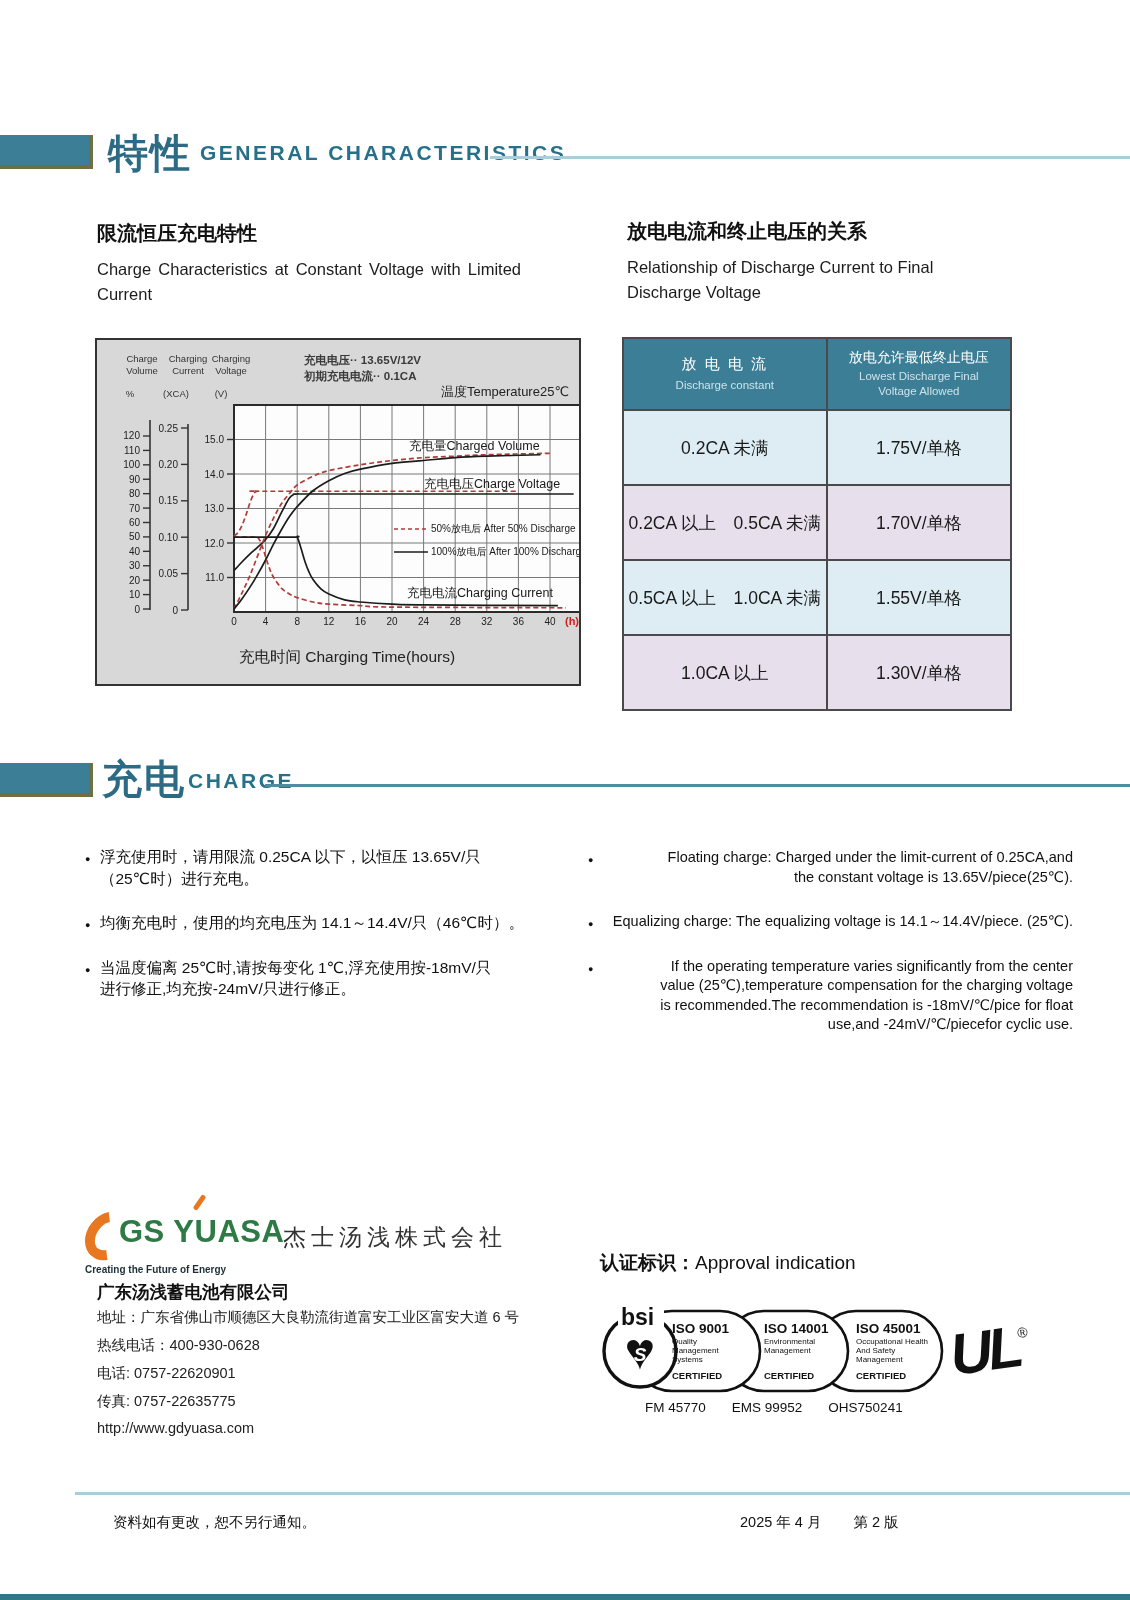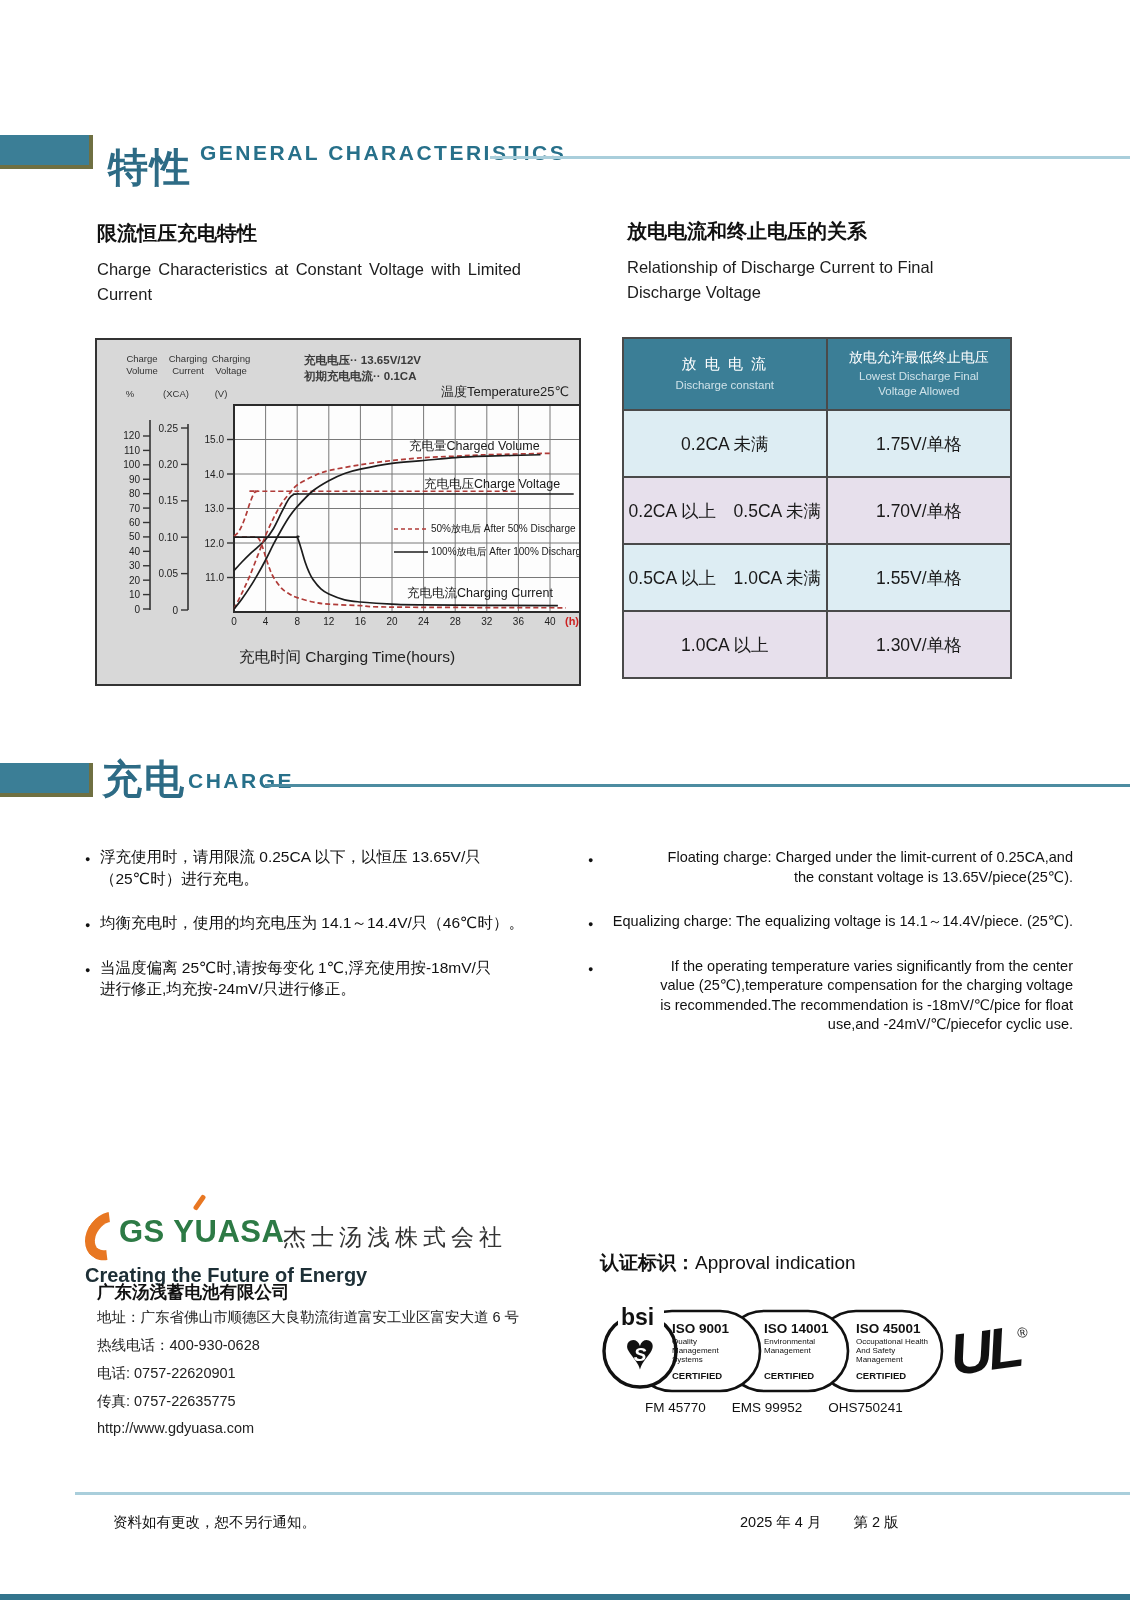--- a/index.html
+++ b/index.html
@@ -30,21 +30,21 @@
 .ch-temp{font-size:13px;fill:#222;}
 .ch-label{font-size:12.5px;fill:#1a1a1a;}
 .ch-leg{font-size:10px;fill:#1a1a1a;}
 .ch-title{font-size:15.5px;fill:#222;}
 .ch-h{font-size:11px;font-weight:bold;}
 
 
 .dtable{position:absolute;left:622px;top:337px;width:390px;border-collapse:collapse;}
 .dtable th,.dtable td{border:2px solid #4a4a4a;text-align:center;vertical-align:middle;}
 .dtable th{background:#3b7e96;height:72px;font-weight:normal;}
-.dtable td{height:67px;font-size:17.5px;color:#1a1a1a;}
+.dtable td{height:75px;font-size:17.5px;color:#1a1a1a;}
 .th-zh1{display:block;color:#fff;font-size:15px;letter-spacing:2px;margin-bottom:4px;}
 .th-zh2{display:block;color:#fff;font-size:14px;margin-bottom:2px;}
 .th-en{display:block;color:#cfe2e9;font-size:11.5px;line-height:1.3;}
 .row-blue{background:#ddedf3;}
 .row-purple{background:#e7e0ec;}
 .dtable col.c1{width:52.5%;}
 
 
 .bullets{position:absolute;list-style:none;}
 .bullets li{position:relative;padding-left:15px;white-space:pre-line;}
@@ -52,21 +52,21 @@
 .bul-zh{left:85px;top:846px;width:470px;}
 .bul-zh li{font-size:15.5px;line-height:21.5px;margin-bottom:23px;color:#111;}
 .bul-en{left:588px;top:848px;width:485px;}
 .bul-en li{font-size:14.5px;line-height:19.5px;margin-bottom:25px;color:#111;text-align:right;}
 
 
 .gs-logo{position:absolute;left:85px;top:1196px;width:260px;height:92px;}
 .gs-crescent{position:absolute;left:2px;top:14px;width:42px;height:52px;border:10px solid transparent;border-left-color:#e87722;border-bottom-color:#e87722;border-radius:50%;transform:rotate(38deg);}
 .gs-accent{position:absolute;left:106px;top:4px;width:17px;height:5px;background:#e87722;border-radius:2px;transform:rotate(-55deg);}
 .gs-wordmark{position:absolute;left:34px;top:18px;font-size:31px;font-weight:800;color:#2d7a45;letter-spacing:0.5px;}
-.gs-tagline{position:absolute;left:0;top:68px;font-size:20px;font-weight:bold;color:#1d2f36;white-space:nowrap;text-align:center;}
+.gs-tagline{position:absolute;left:0;top:68px;font-size:10px;font-weight:bold;color:#1d2f36;white-space:nowrap;text-align:center;}
 .jp-name{position:absolute;left:283px;top:1222px;font-size:23px;letter-spacing:5px;color:#333;}
 .cn-name{position:absolute;left:97px;top:1280px;font-size:17.5px;font-weight:bold;color:#111;font-family:Liberation Serif, serif;}
 .company-info{position:absolute;left:97px;top:1308px;}
 .company-info div{font-size:14.5px;color:#222;margin-bottom:9px;}
 
 
 .approval-head{position:absolute;left:600px;top:1250px;font-size:19px;color:#111;}
 .approval-head .zh{font-weight:bold;}
 .bsi-wrap{position:absolute;left:598px;top:1303px;}
 .bsi-title{font-size:13.5px;font-weight:bold;fill:#111;}
@@ -83,21 +83,21 @@
 .footer-note{position:absolute;left:113px;top:1513px;font-size:14.5px;color:#111;}
 .footer-right{position:absolute;left:740px;top:1513px;display:flex;gap:32px;font-size:14.5px;color:#111;}
 .bottom-bar{position:absolute;left:0;bottom:0;width:100%;height:6px;background:#33758d;}
 </style>
 </head>
 <body>
 
 <div class="page">
 
   <div class="sec-block" style="top:135px;"></div>
-  <div class="sec-title-zh" style="left:108px;top:140px;">特性</div>
+  <div class="sec-title-zh" style="left:108px;top:126px;">特性</div>
   <div class="sec-title-en" style="left:200px;top:141px;">GENERAL CHARACTERISTICS</div>
   <div class="sec-rule rule-light" style="left:490px;top:156px;width:640px;"></div>
 
   <div class="col-head" style="left:627px;top:218px;width:330px;">
     <div class="h-zh">放电电流和终止电压的关系</div>
     <div class="h-en">Relationship of Discharge Current to Final Discharge Voltage</div>
   </div>
 
   <div class="col-head" style="left:97px;top:220px;width:424px;">
     <div class="h-zh">限流恒压充电特性</div>

